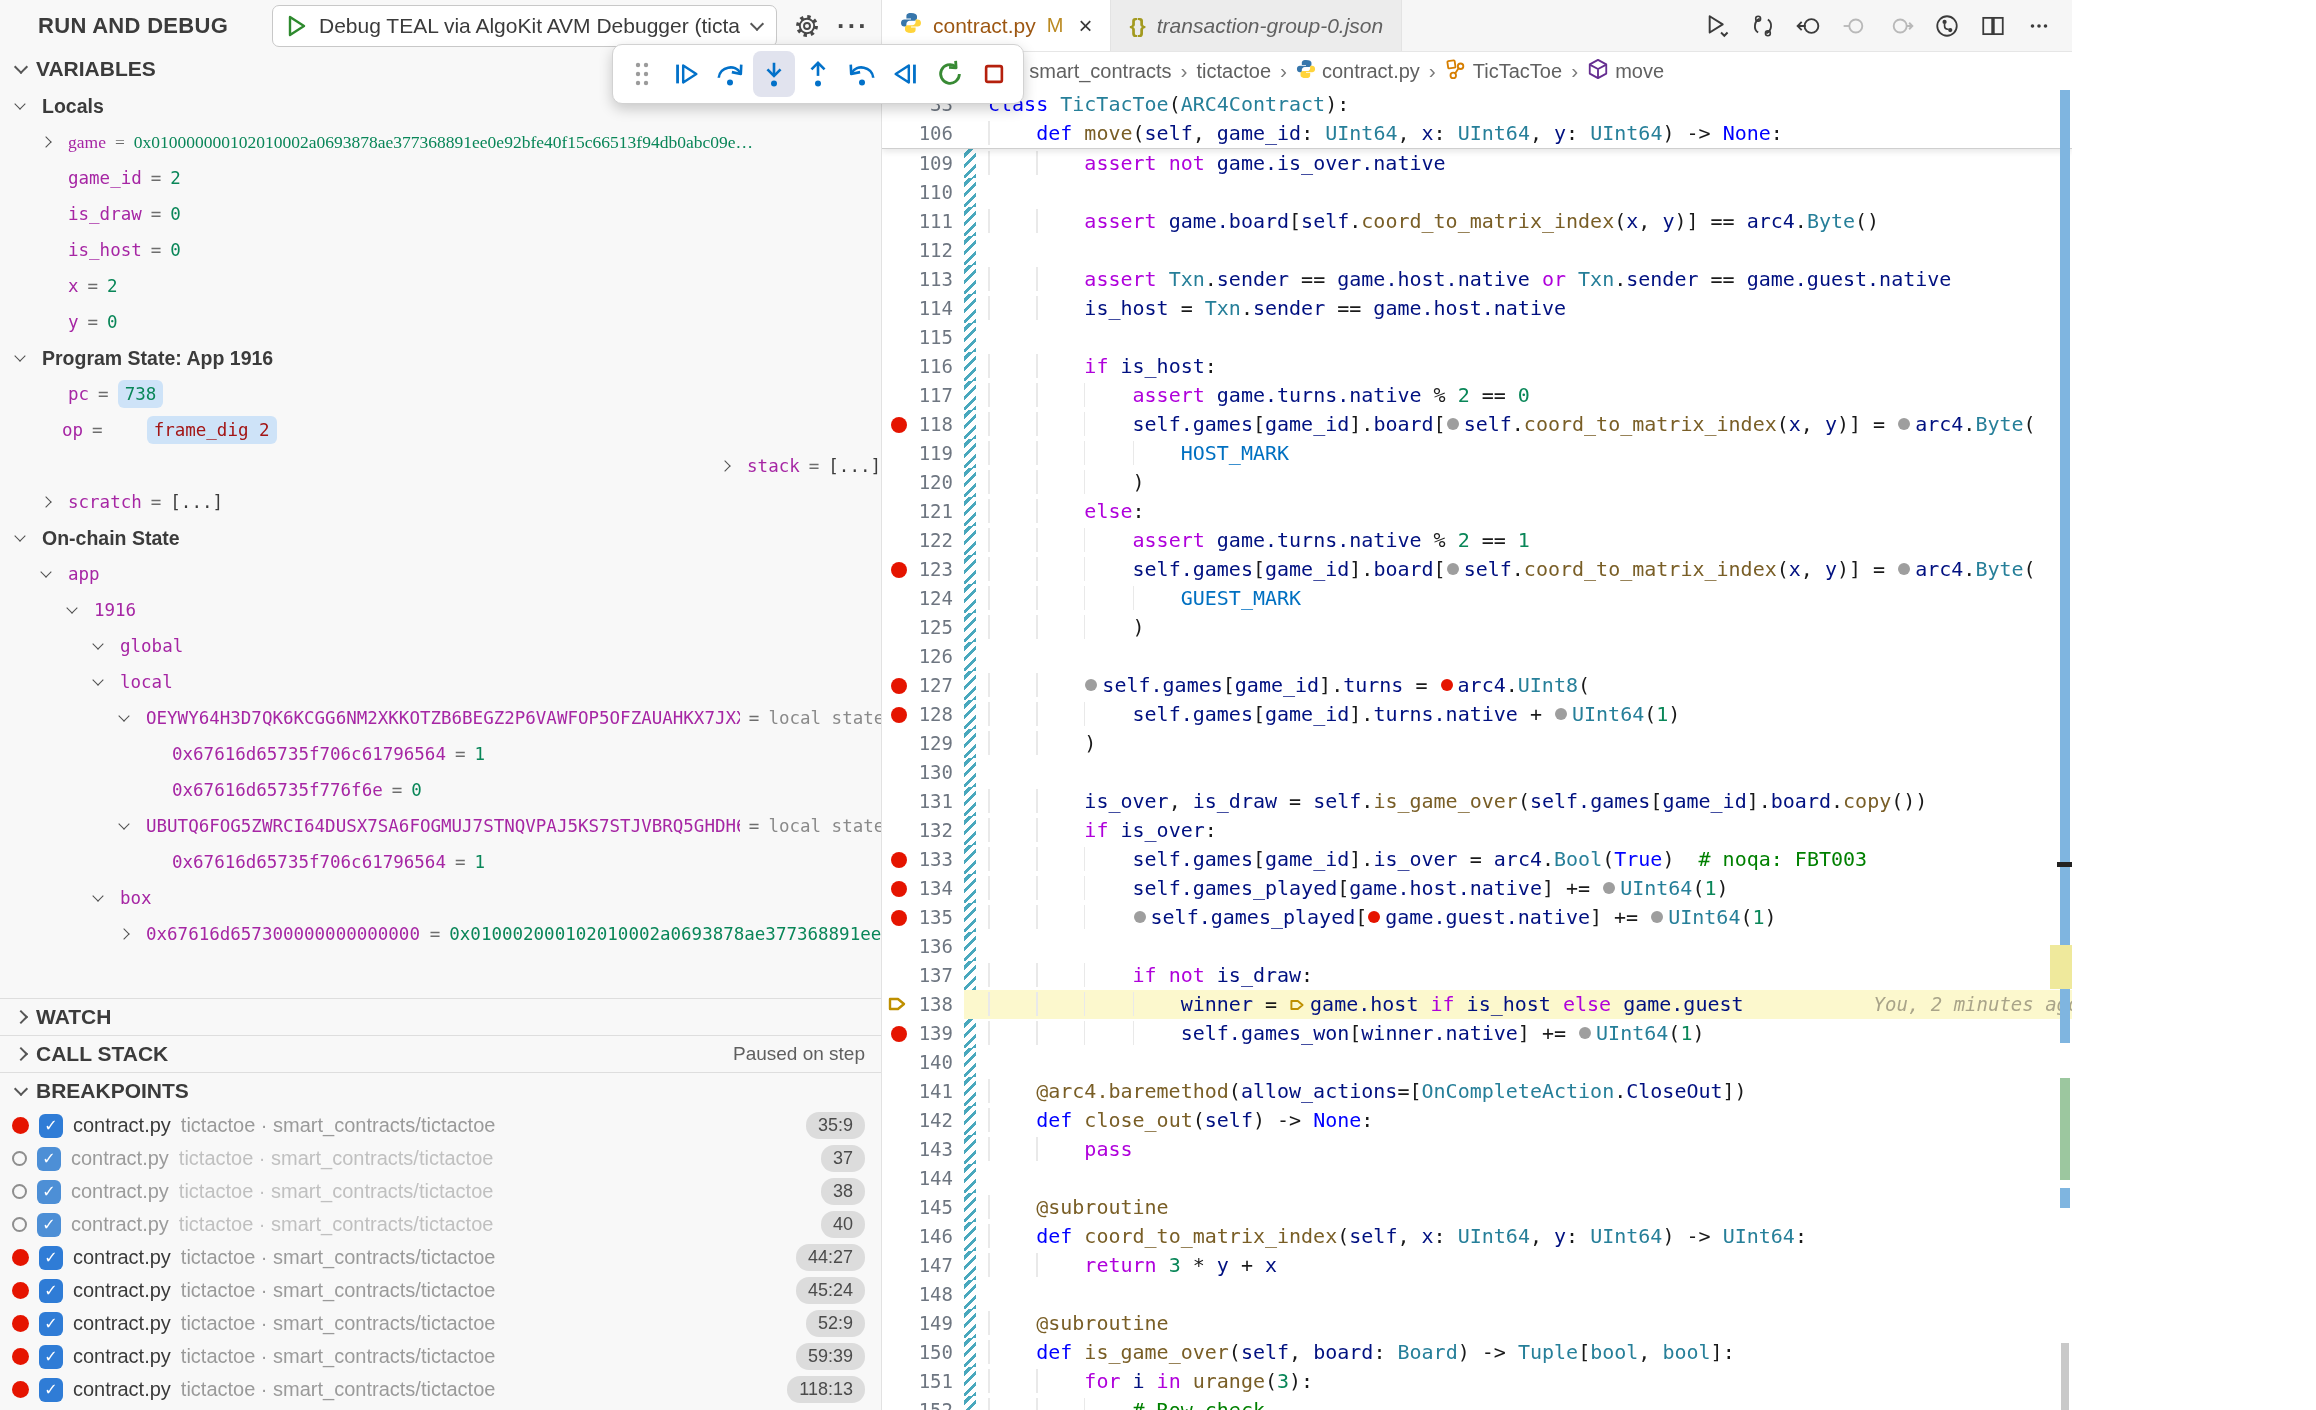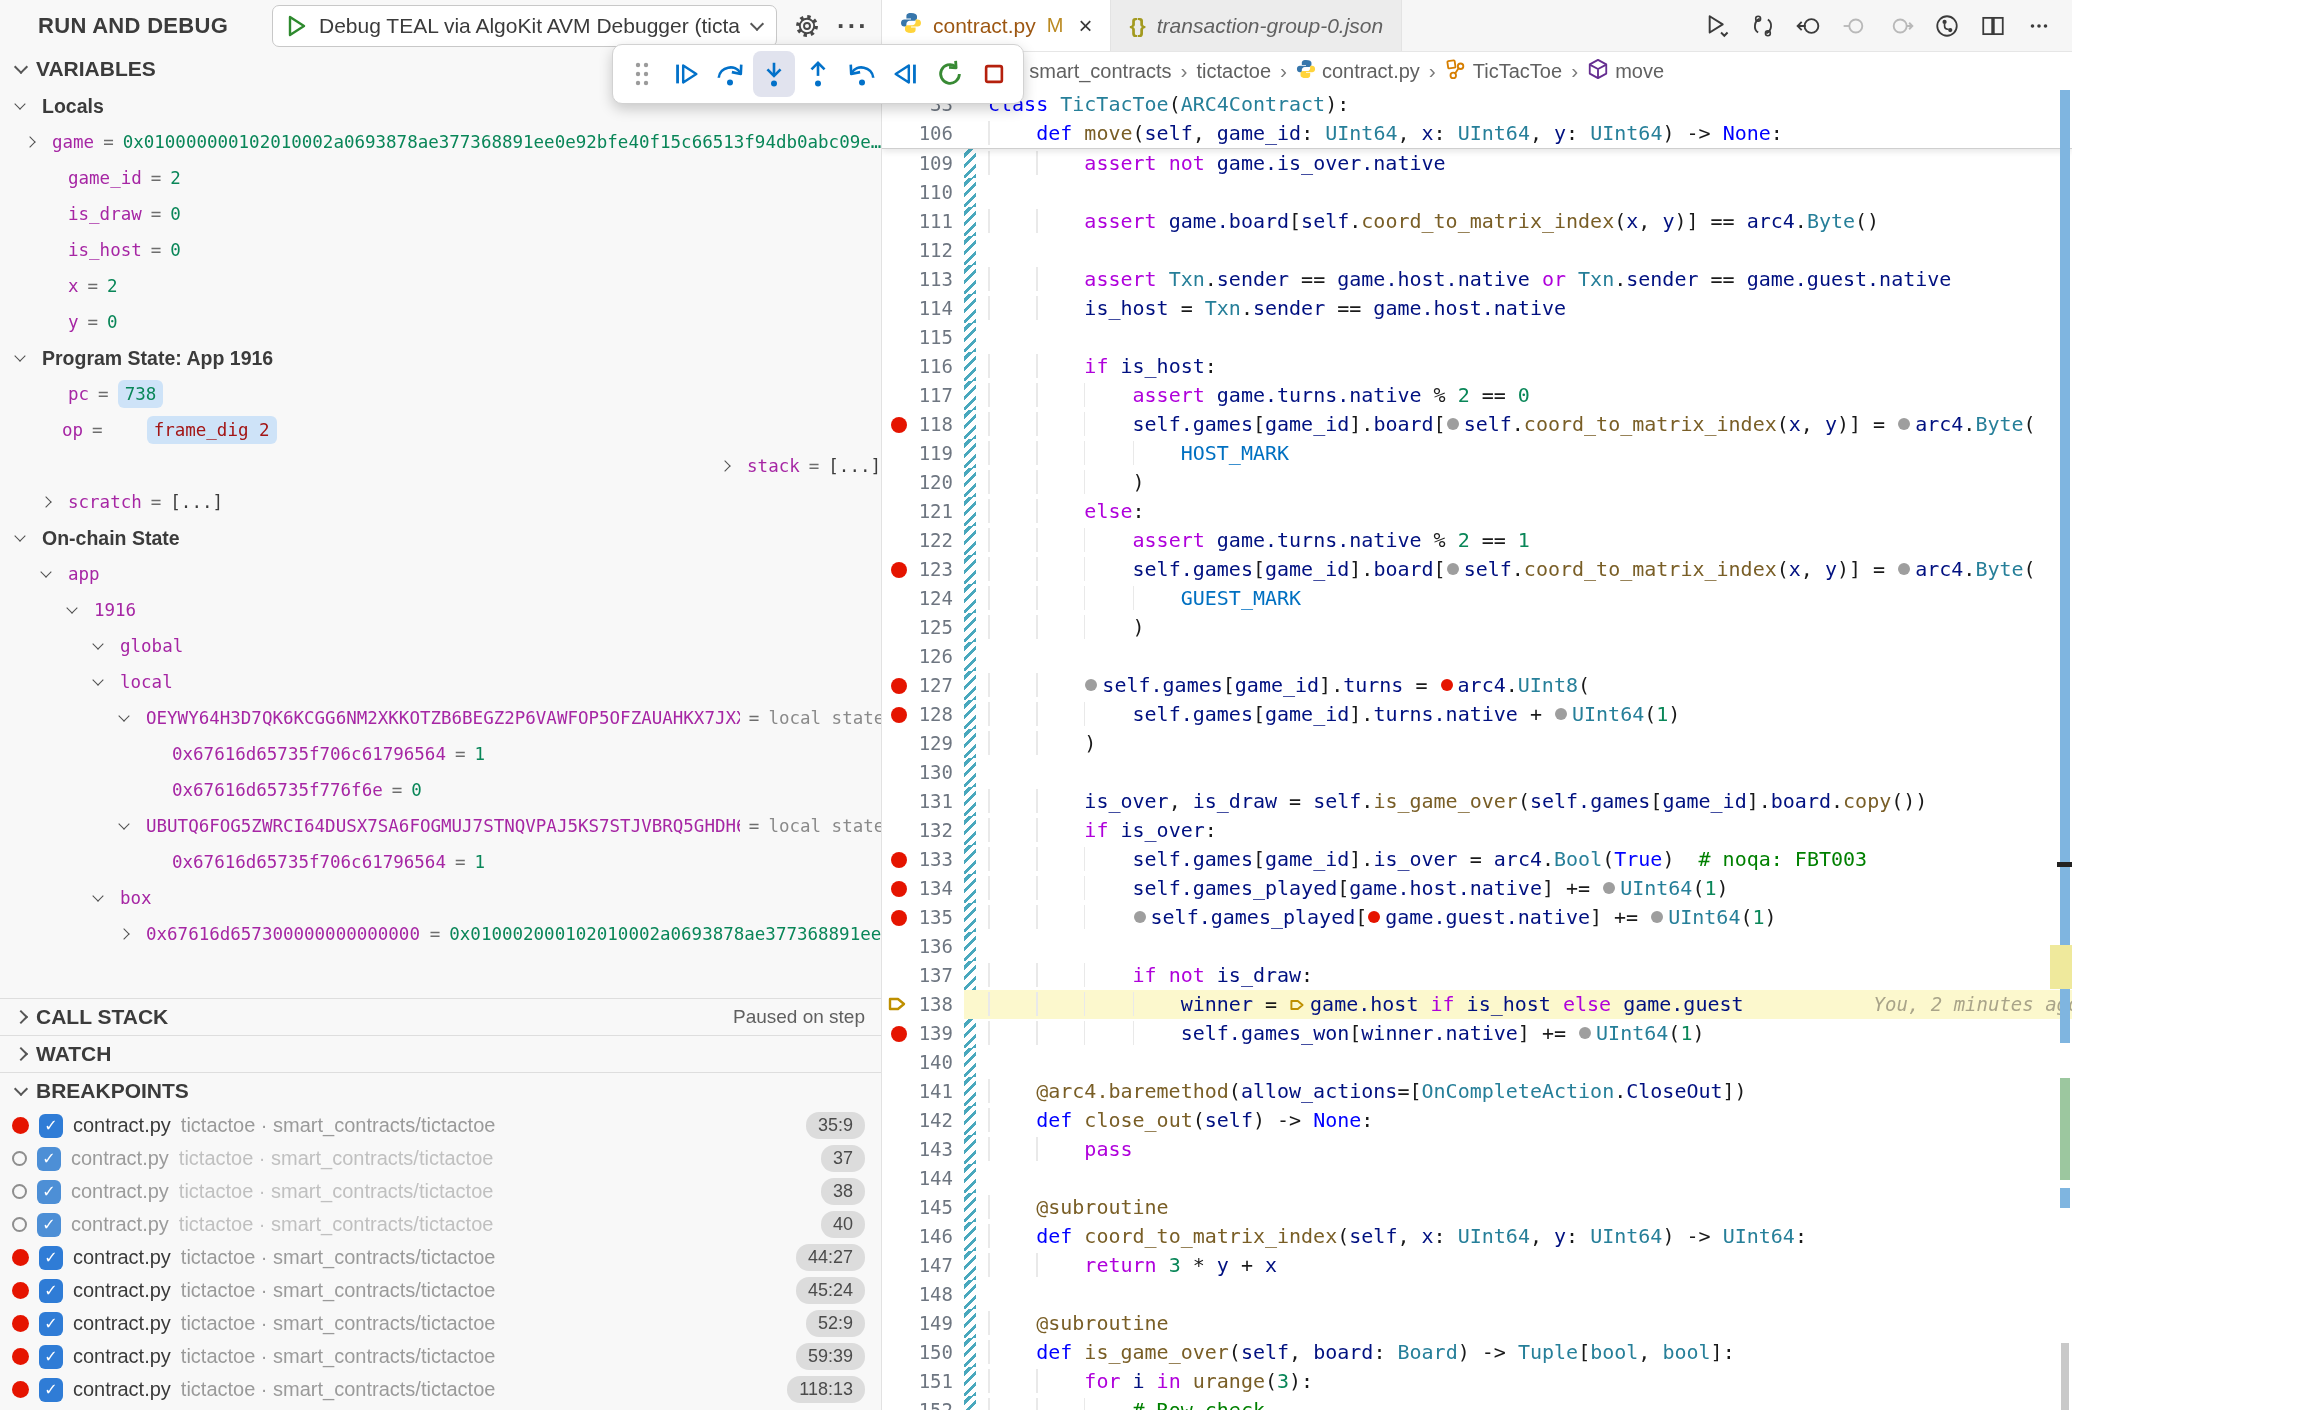--- a/index.html
+++ b/index.html
@@ -143,21 +143,21 @@
       <span class="chev down"></span>
       <span>VARIABLES</span>
     </div>
     <div class="vars" id="varTree">
         <div class="vrow scope" style="padding-left: 16px;">
           <span class="chevbox">
             <span class="chev down"></span>
           </span>
           <span class="vname trunc">Locals</span>
         </div>
-        <div class="vrow" style="padding-left: 26px;">
+        <div class="vrow" style="padding-left: 42px; font-family: Liberation Serif, serif;">
           <span class="chevbox">
             <span class="chev right"></span>
           </span>
           <span class="vname trunc">game</span>
           <span class="veq">=</span>
           <span class="vval g trunc">0x010000000102010002a0693878ae377368891ee0e92bfe40f15c66513f94db0abc09e…</span>
         </div>
         <div class="vrow" style="padding-left: 42px;">
           <span class="spacer"></span>
           <span class="vname trunc">game_id</span>
@@ -295,28 +295,28 @@
         <div class="vrow" style="padding-left: 120px;">
           <span class="chevbox">
             <span class="chev right"></span>
           </span>
           <span class="vname trunc">0x67616d65730000000000000002</span>
           <span class="veq">=</span>
           <span class="vval g trunc">0x010002000102010002a0693878ae377368891ee0e…</span>
         </div>
       </div>
 
+    <div class="sect-head bordered">
+      <span class="chev right"></span>
+      <span>WATCH</span>
+    </div>
     <div class="sect-head bordered">
       <span class="chev right"></span>
       <span>CALL STACK</span>
       <span class="sect-status">Paused on step</span>
-    </div>
-    <div class="sect-head bordered">
-      <span class="chev right"></span>
-      <span>WATCH</span>
     </div>
     <div class="sect-head bordered">
       <span class="chev down"></span>
       <span>BREAKPOINTS</span>
     </div>
     <div class="bp-list" id="bpList">
         <div class="bprow on">
           <span class="bpdot "></span>
           <span class="bpcheck">✓</span>
           <span class="bpfile">contract.py</span>

